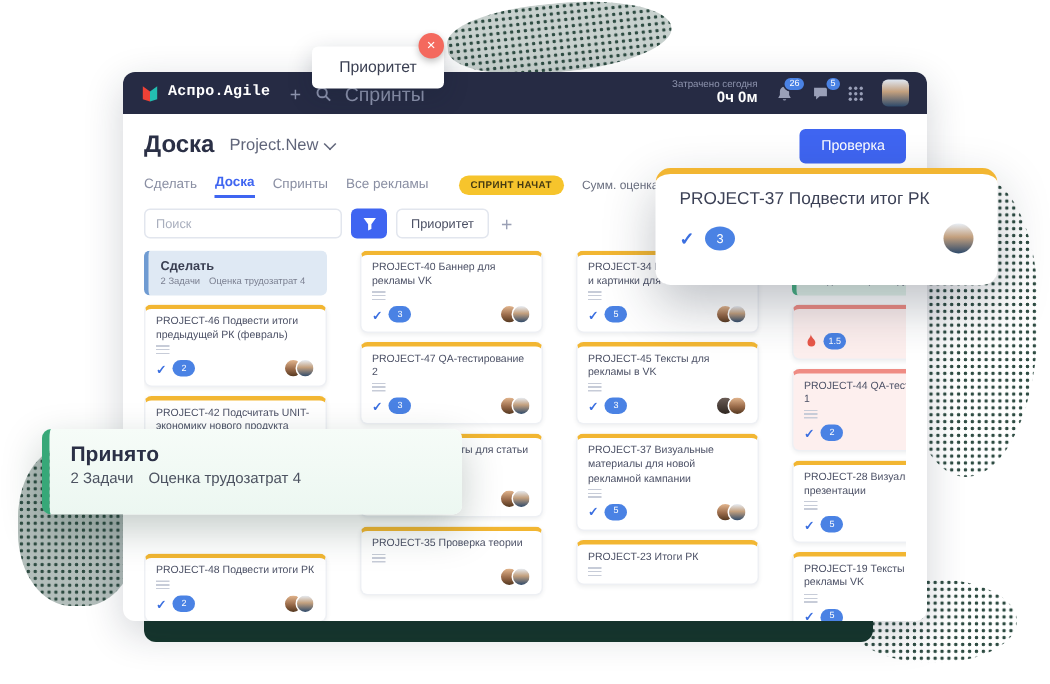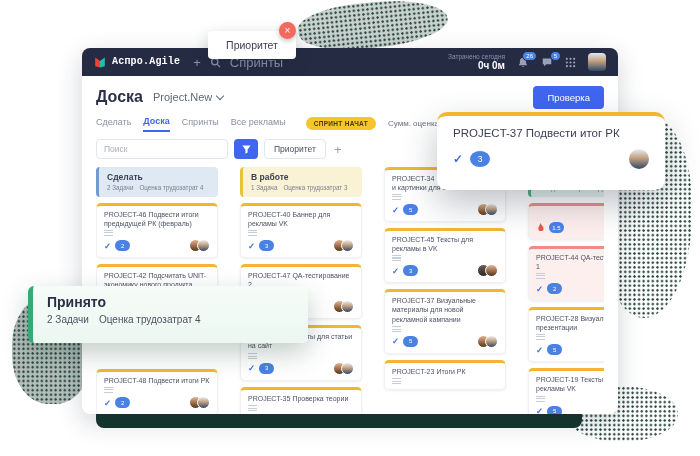--- a/index.html
+++ b/index.html
@@ -261,27 +261,20 @@
                 <span class="ebadge">2</span>
                 <span class="avs">
                   <span class="av av-a"></span>
                   <span class="av av-b"></span>
                 </span>
               </div>
           </div>
         </div>
 
         <div class="col">
-          <div class="col-head ch1">
-            <div class="t">В работе</div>
-            <div class="m">
-                <span>1 Задача</span>
-                <span>Оценка трудозатрат 3</span>
-              </div>
-          </div>
           <div class="card">
             <div class="ctitle"><span class="cid">PROJECT-40</span><span>Баннер для рекламы VK</span></div>
             <div class="desc"></div>
             <div class="cfoot">
                 <span class="check">✓</span>
                 <span class="ebadge">3</span>
                 <span class="avs">
                   <span class="av av-a"></span>
                   <span class="av av-b"></span>
                 </span>

